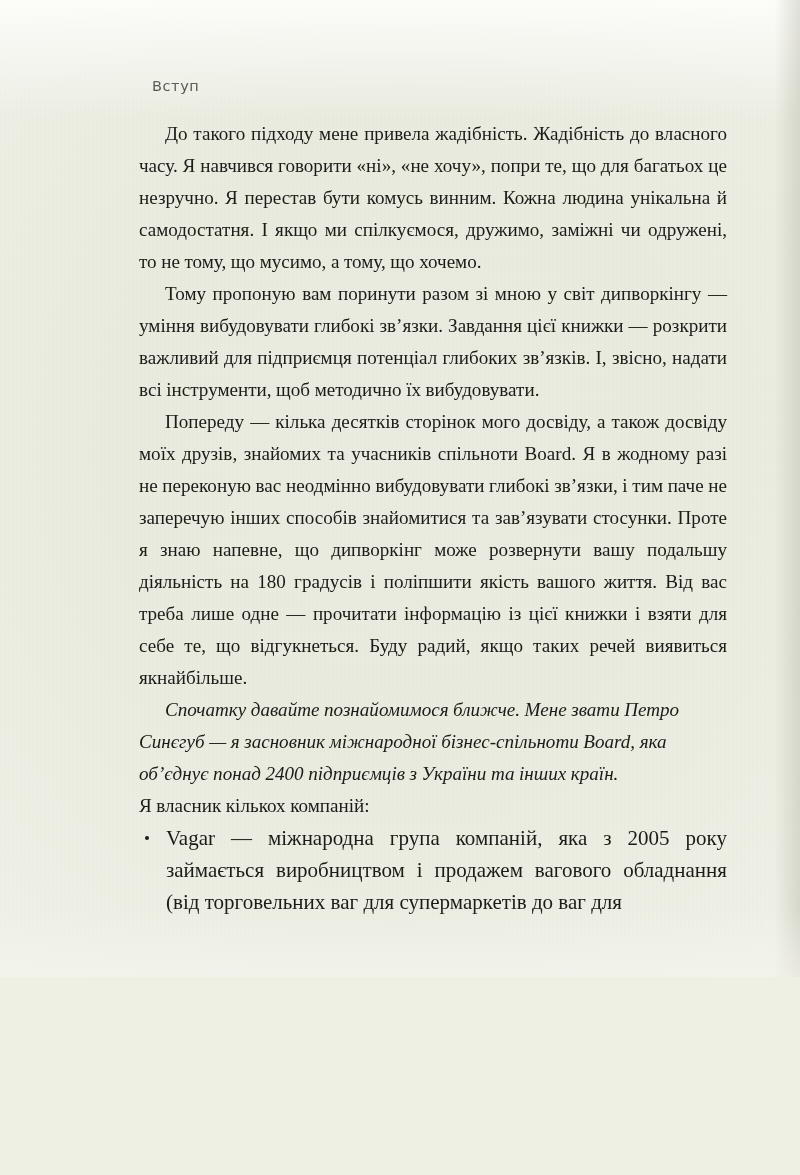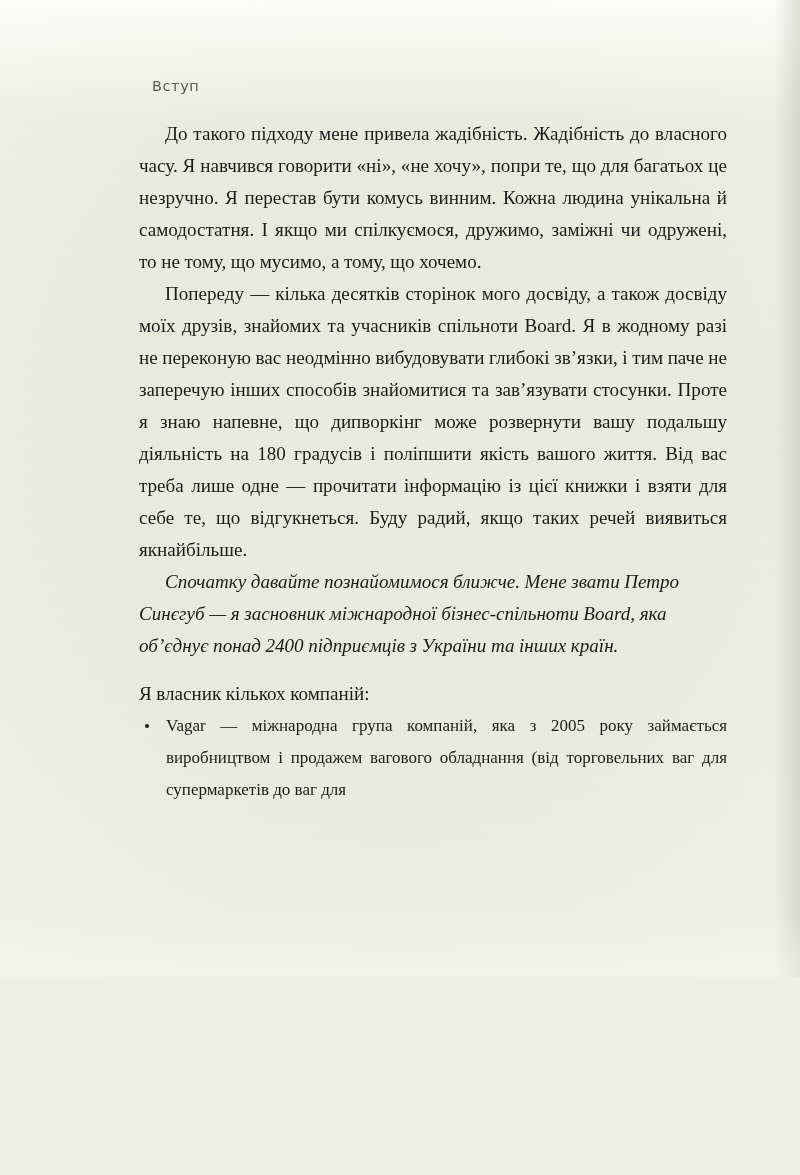--- a/index.html
+++ b/index.html
@@ -83,32 +83,32 @@
     text-align: justify;
     text-justify: inter-word;
     color: #1b1b18;
     text-indent: 26px;
     hyphens: manual;
     word-spacing: -0.2px;
   }
   .para.noindent { text-indent: 0; }
   .para.last-left { text-align: left; font-style: italic; }
 
-  .gap-before { margin-top: 16px; }
+  .gap-before { }
 
   
   .bullet-list {
     margin: 0;
     padding: 0;
     list-style: none;
   }
   .bullet-item {
     position: relative;
     padding-left: 27px;
-    font-size: 17px;
+    font-size: 21px;
     line-height: 32.0px;
     text-align: justify;
     color: #1b1b18;
     text-indent: 0;
   }
   .bullet-dot {
     position: absolute;
     left: 6px;
     top: 13.5px;
     width: 4.2px;
@@ -135,20 +135,21 @@
 
   <div class="grain"></div>
 
   <div class="running-header">Вступ</div>
 
   <div class="textblock">
 
     <p class="para">До такого підходу мене привела жадібність. Жадібність до власного часу. Я навчився говорити «ні», «не хочу», попри те, що для багатьох це незручно. Я перестав бути комусь винним. Кожна людина унікальна й самодостатня. І якщо ми спілкуємося, дружимо, заміжні чи одружені, то не тому, що мусимо, а тому, що хочемо.</p>
 
 
+    <p class="para">Тому пропоную вам поринути разом зі мною у світ дипворкінгу — уміння вибудовувати глибокі зв’язки. Завдання цієї книжки — розкрити важливий для підприємця потенціал глибоких зв’язків. І, звісно, надати всі інструменти, щоб методично їх вибудовувати.</p>
 
     <p class="para">Попереду — кілька десятків сторінок мого досвіду, а також досвіду моїх друзів, знайомих та учасників спільноти Board. Я в жодному разі не переконую вас неодмінно вибудовувати глибокі зв’язки, і тим паче не заперечую інших способів знайомитися та зав’язувати стосунки. Проте я знаю напевне, що дипворкінг може розвернути вашу подальшу діяльність на 180 градусів і поліпшити якість вашого життя. Від вас треба лише одне — прочитати інформацію із цієї книжки і взяти для себе те, що відгукнеться. Буду радий, якщо таких речей виявиться якнайбільше.</p>
 
     <p class="para last-left">Спочатку давайте познайомимося ближче. Мене звати Петро Синєгуб — я засновник міжнародної бізнес-спільноти Board, яка об’єднує понад 2400 підприємців з України та інших країн.</p>
 
     <p class="para noindent gap-before">Я власник кількох компаній:</p>
 
     <ul class="bullet-list">
       <li class="bullet-item">
         <span class="bullet-dot"></span>

